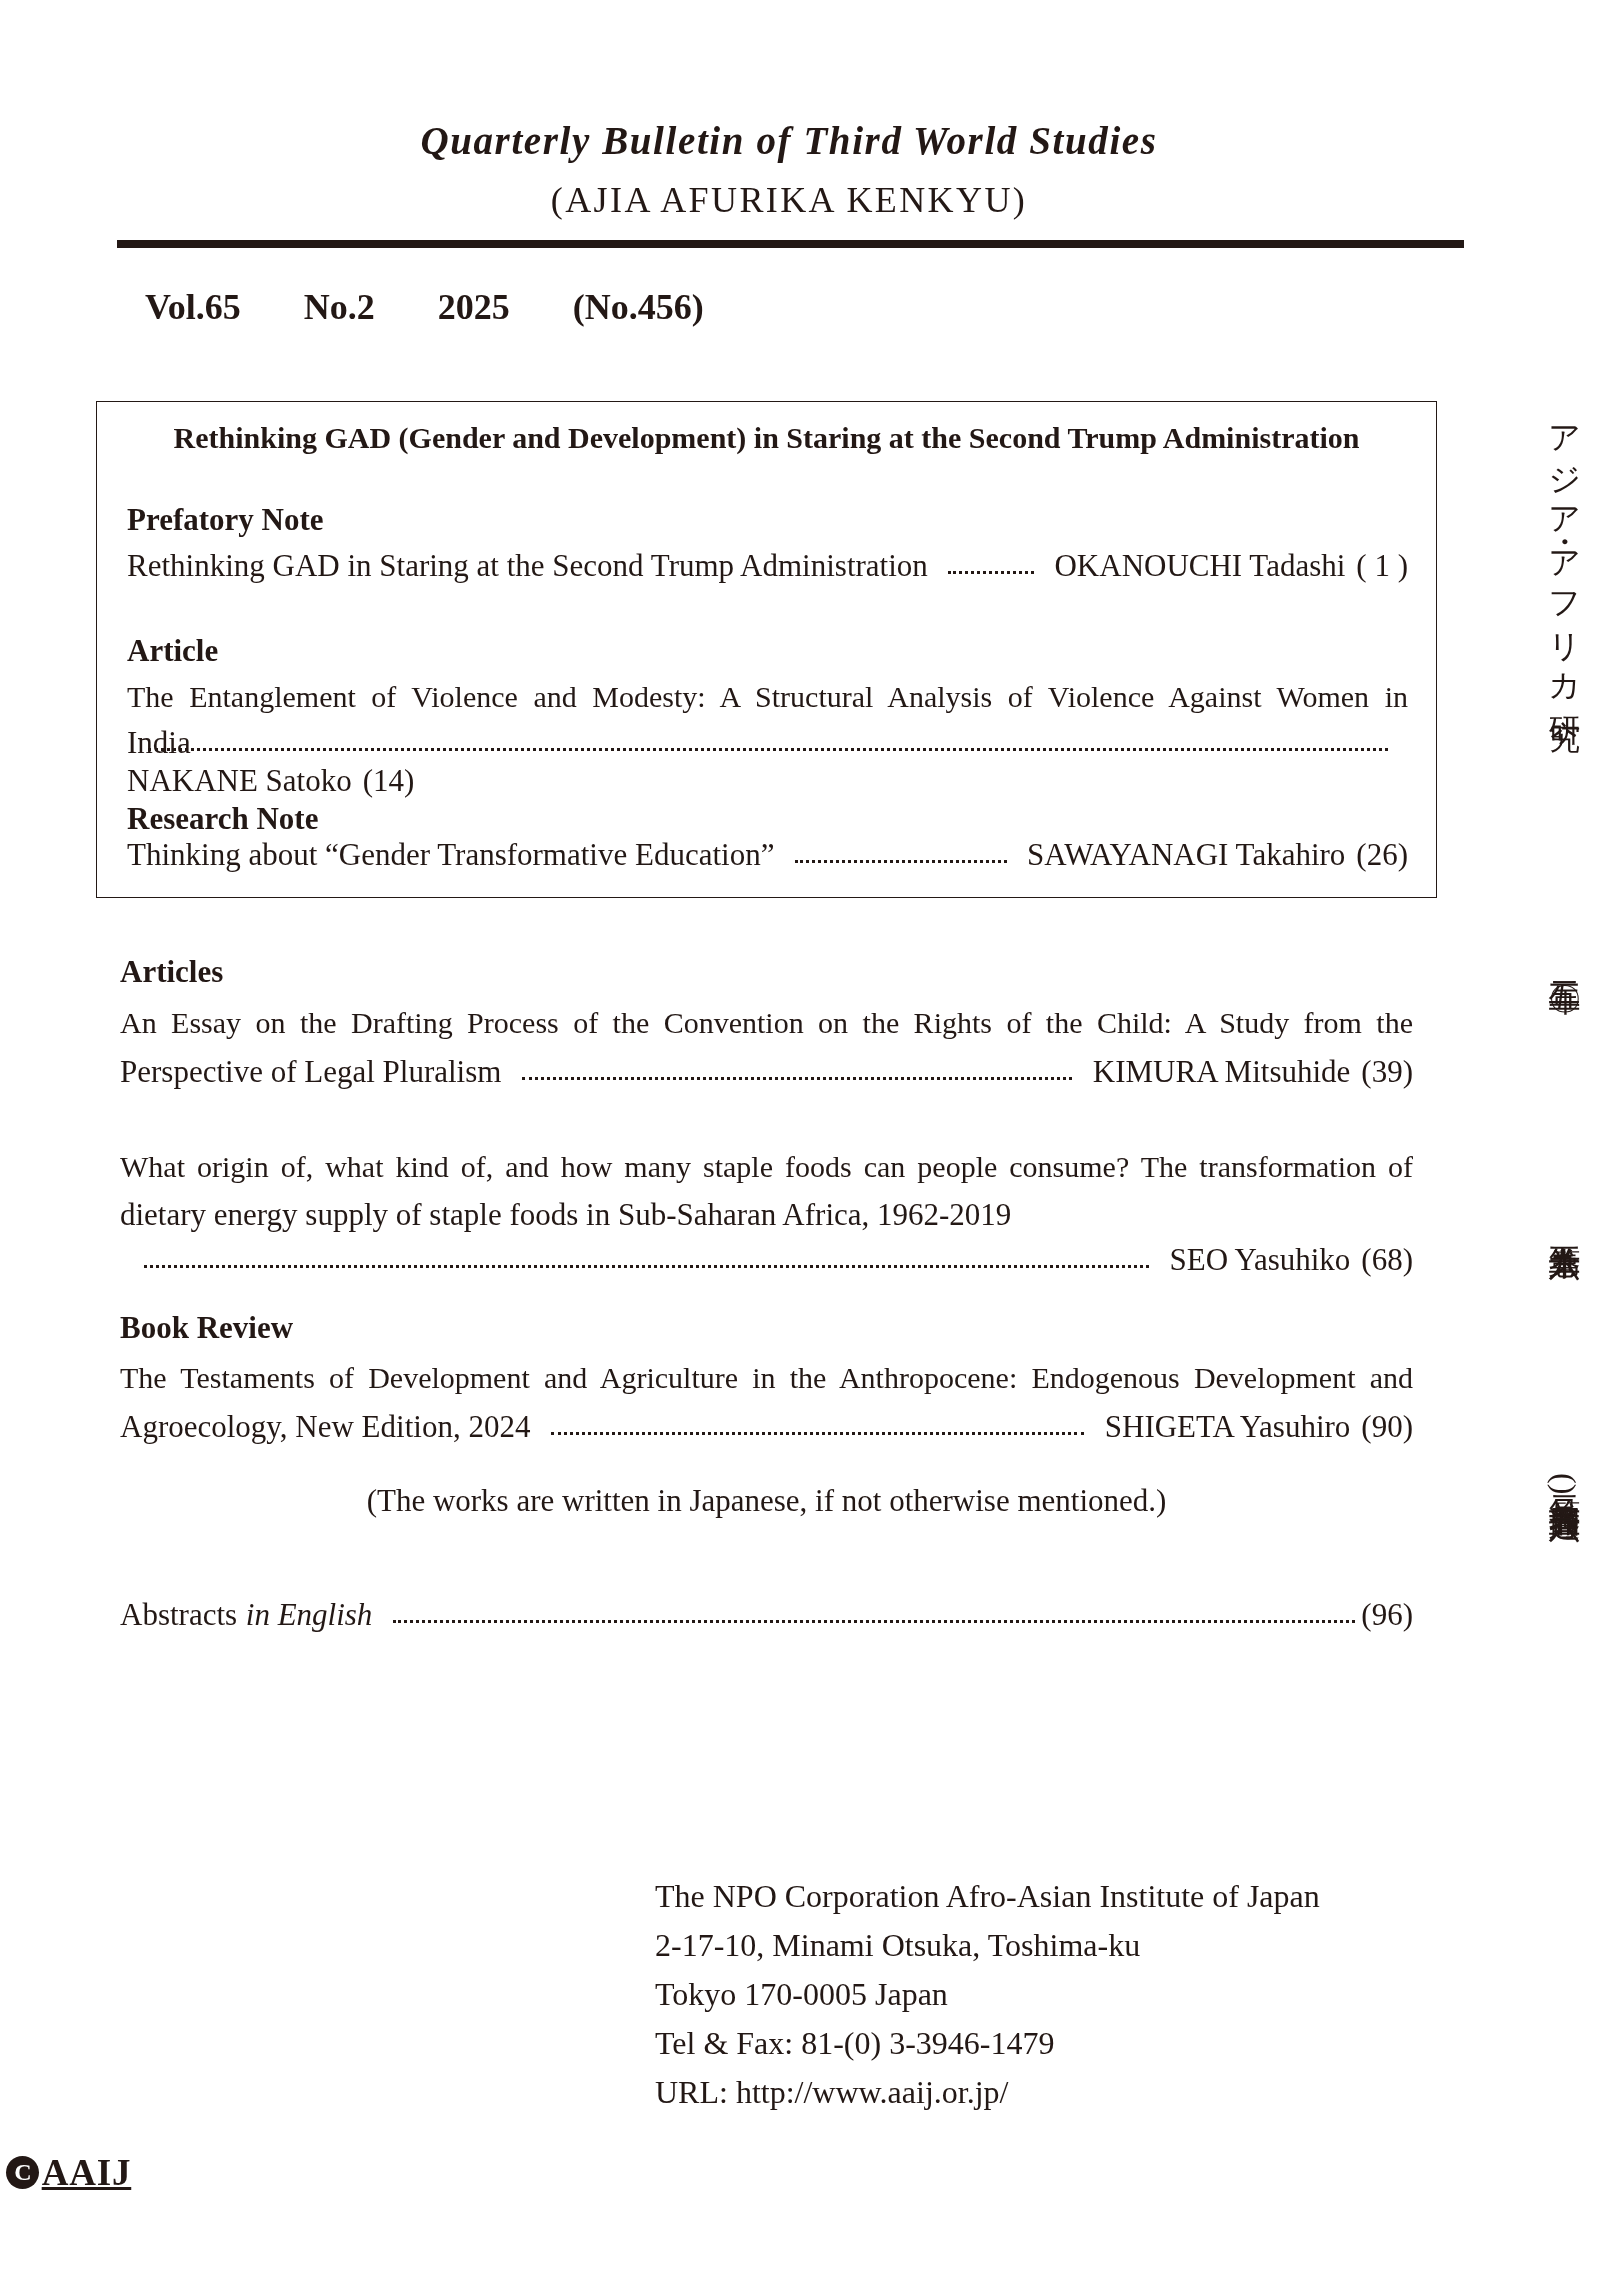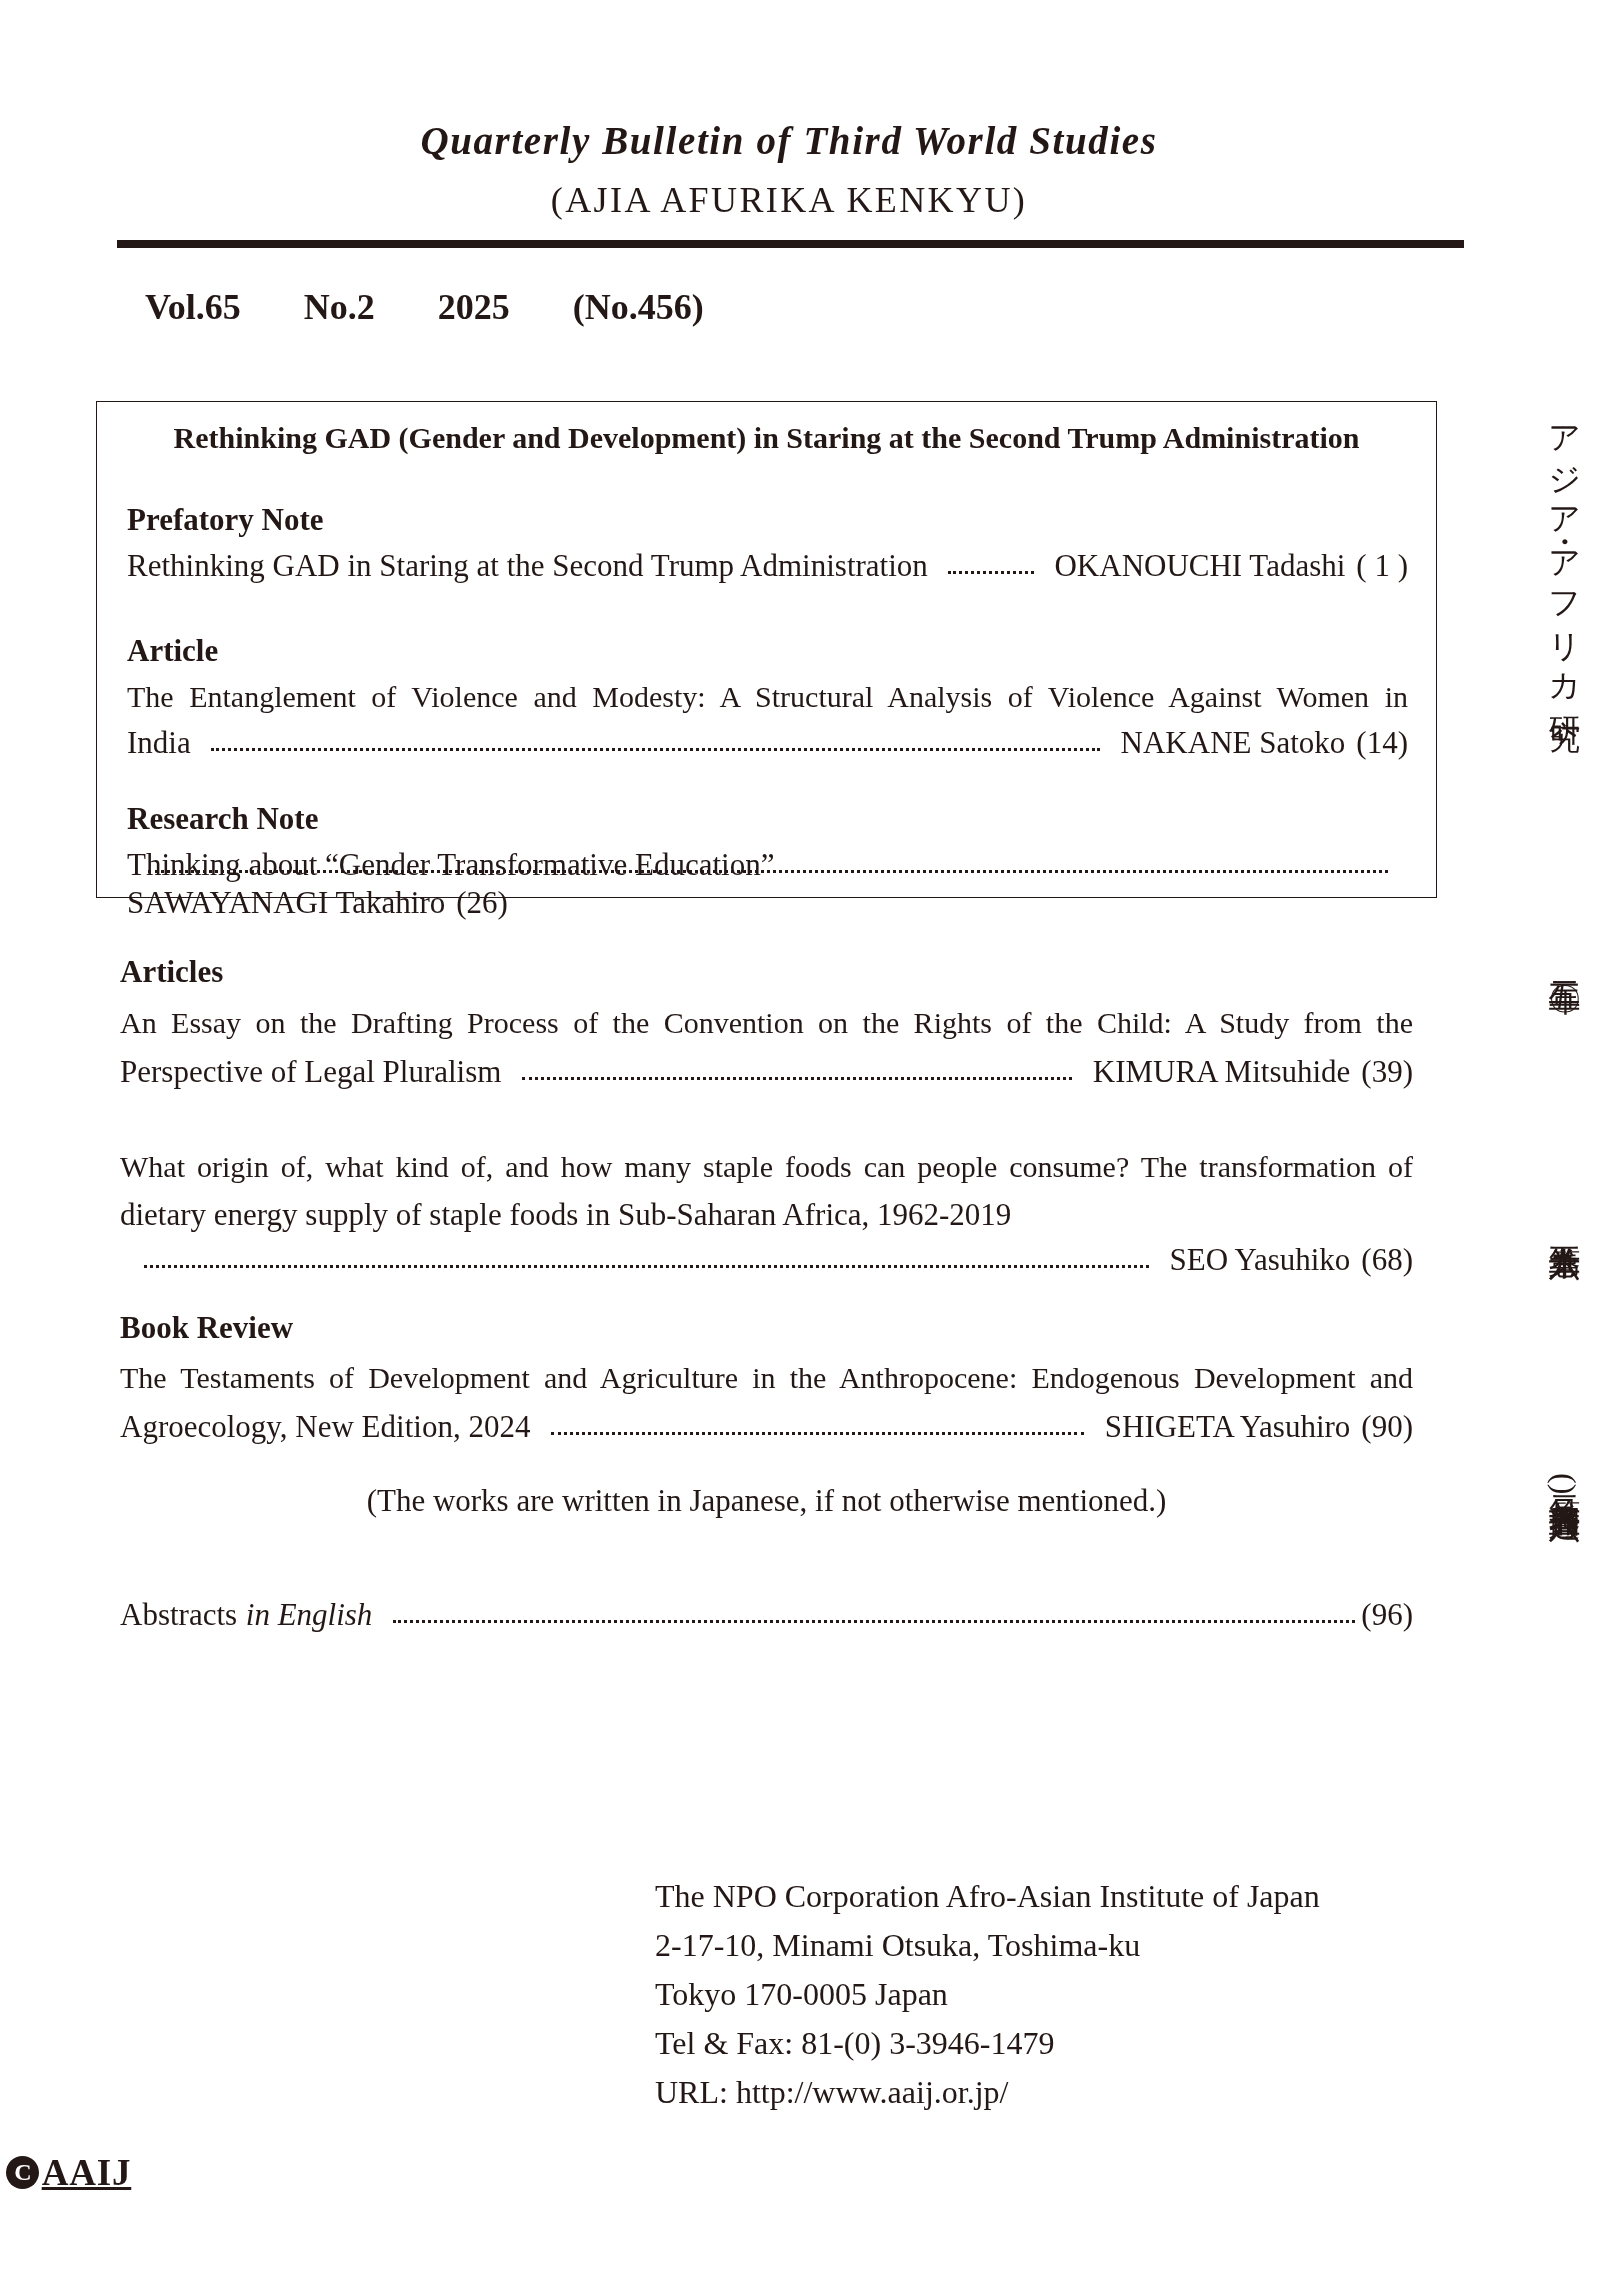--- a/index.html
+++ b/index.html
@@ -70,28 +70,28 @@
 
   <div class="line h bline" style="top:99px;">Prefatory Note</div>
   <div class="line fx bline" style="top:145px;">
     <span class="t">Rethinking GAD in Staring at the Second Trump Administration</span>
     <span class="leader"></span>
     <span class="ap"><span>OKANOUCHI Tadashi</span><span class="page-no">( 1 )</span></span>
   </div>
 
   <div class="line just bline" style="top:276px;">The Entanglement of Violence and Modesty: A Structural Analysis of Violence Against Women in</div>
   <div class="line h bline" style="top:230px;">Article</div>
-  <div class="line fx bline" style="top:322px;">
+  <div class="line fx bline" style="top:322px;flex-direction:column;">
     <span class="t">India</span>
     <span class="leader"></span>
     <span class="ap"><span>NAKANE Satoko</span><span class="page-no">(14)</span></span>
   </div>
 
   <div class="line h bline" style="top:398px;">Research Note</div>
-  <div class="line fx bline" style="top:444px;flex-direction:column;">
+  <div class="line fx bline" style="top:434px;">
     <span class="t">Thinking about “Gender Transformative Education”</span>
     <span class="leader"></span>
     <span class="ap"><span>SAWAYANAGI Takahiro</span><span class="page-no">(26)</span></span>
   </div>
 </div>
 
 <div class="line h main-line" style="top:953px;">Articles</div>
 
 <div class="line just main-line" style="top:1004px;">An Essay on the Drafting Process of the Convention on the Rights of the Child: A Study from the</div>
 <div class="line fx main-line" style="top:1053px;">

